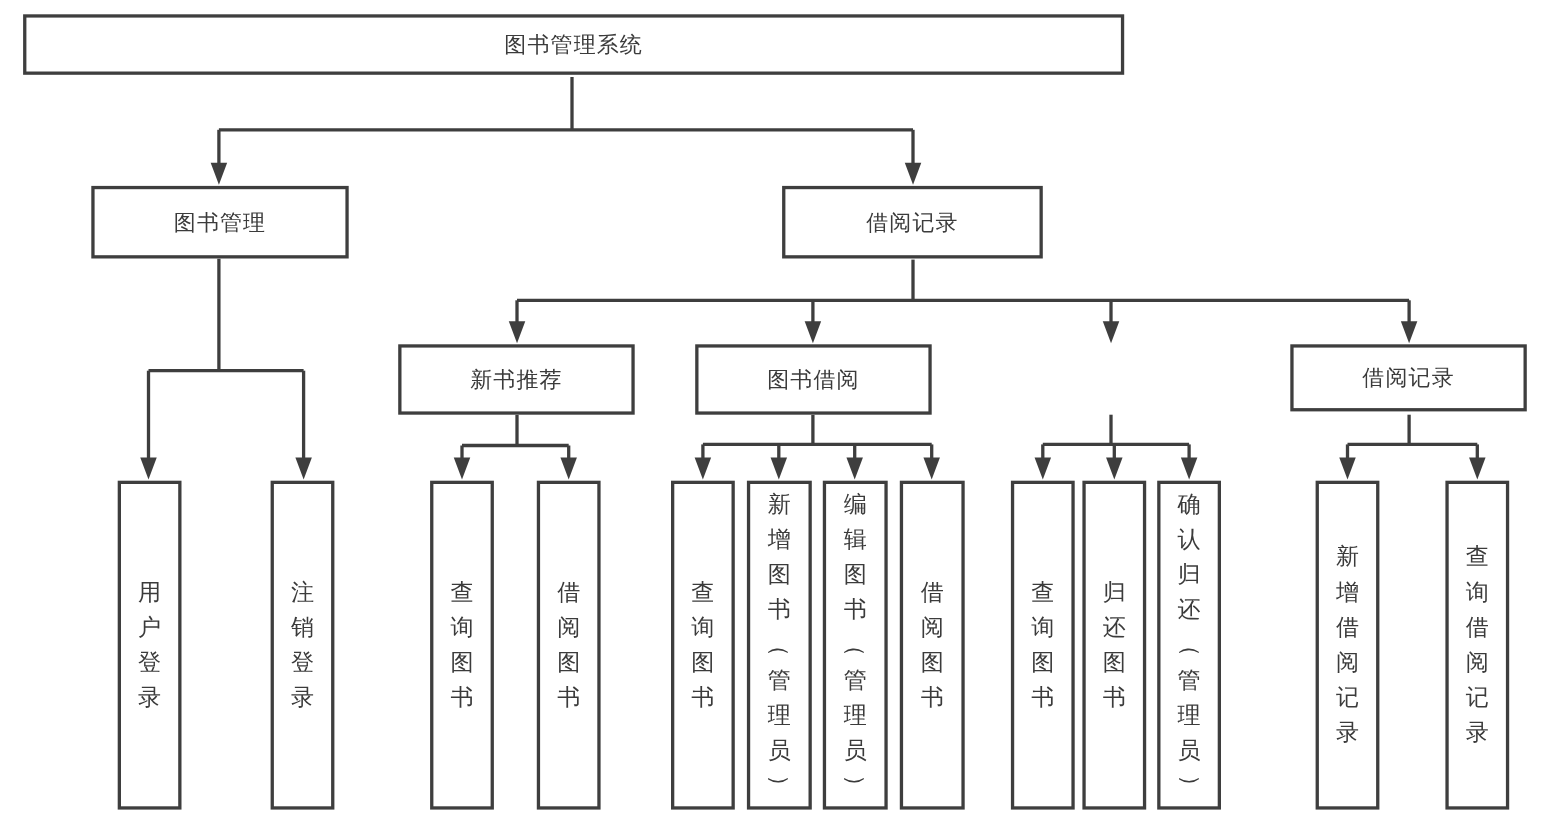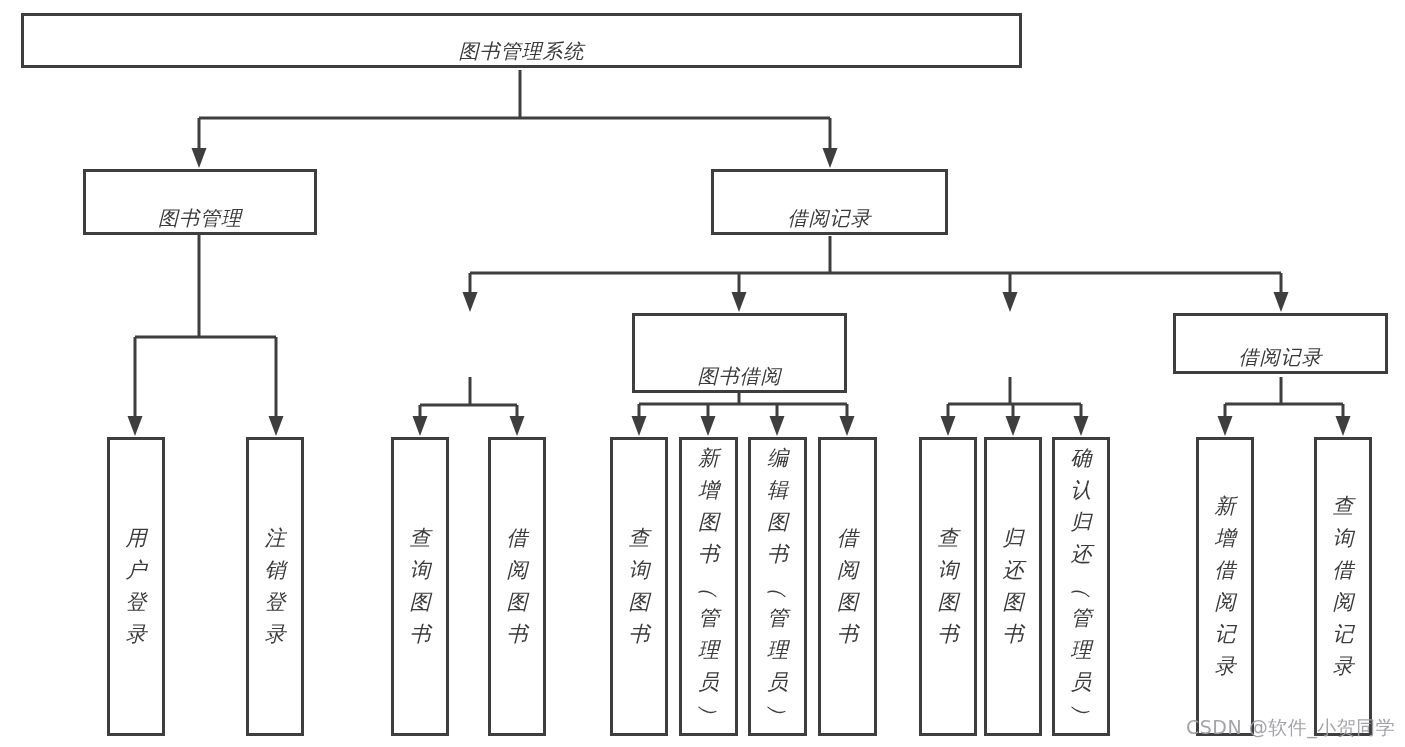--- a/index.html
+++ b/index.html
@@ -21,23 +21,22 @@
     top: 0;
     z-index: 1;
   }
   .node {
     position: absolute;
     box-sizing: border-box;
     background: #ffffff;
     border: 3px solid #3e3e3e;
     z-index: 2;
     display: flex;
-    align-items: flex-end;
+    align-items: center;
     justify-content: center;
-    font-style: italic;
   }
   .hlabel {
     font-size: 20px;
     color: #3b3b3b;
     letter-spacing: 1px;
     white-space: nowrap;
   }
   .vlabel {
     display: flex;
     flex-direction: column;
@@ -129,21 +128,24 @@
     <span class="hlabel">图书管理系统</span>
   </div>
 
   <div class="node" style="left:83px; top:169px; width:234px; height:66px;">
     <span class="hlabel">图书管理</span>
   </div>
   <div class="node" style="left:711px; top:169px; width:237px; height:66px;">
     <span class="hlabel">借阅记录</span>
   </div>
 
-  <div class="node" style="left:632px; top:313px; width:215px; height:80px;">
+  <div class="node" style="left:362px; top:313px; width:215px; height:64px;">
+    <span class="hlabel">新书推荐</span>
+  </div>
+  <div class="node" style="left:632px; top:313px; width:215px; height:64px;">
     <span class="hlabel">图书借阅</span>
   </div>
   <div class="node" style="left:1173px; top:313px; width:215px; height:61px;">
     <span class="hlabel">借阅记录</span>
   </div>
 
   <div class="node" style="left:107px; top:437px; width:58px; height:299px;">
     <span class="vlabel">
         <span class="ch">用</span>
         <span class="ch">户</span>
@@ -264,14 +266,13 @@
     <span class="vlabel">
         <span class="ch">查</span>
         <span class="ch">询</span>
         <span class="ch">借</span>
         <span class="ch">阅</span>
         <span class="ch">记</span>
         <span class="ch">录</span>
       </span>
   </div>
 
-  <div class="watermark" style="left:1186px; top:715px;">CSDN @软件_小贺同学</div>
 </div>
 
 </body></html>

